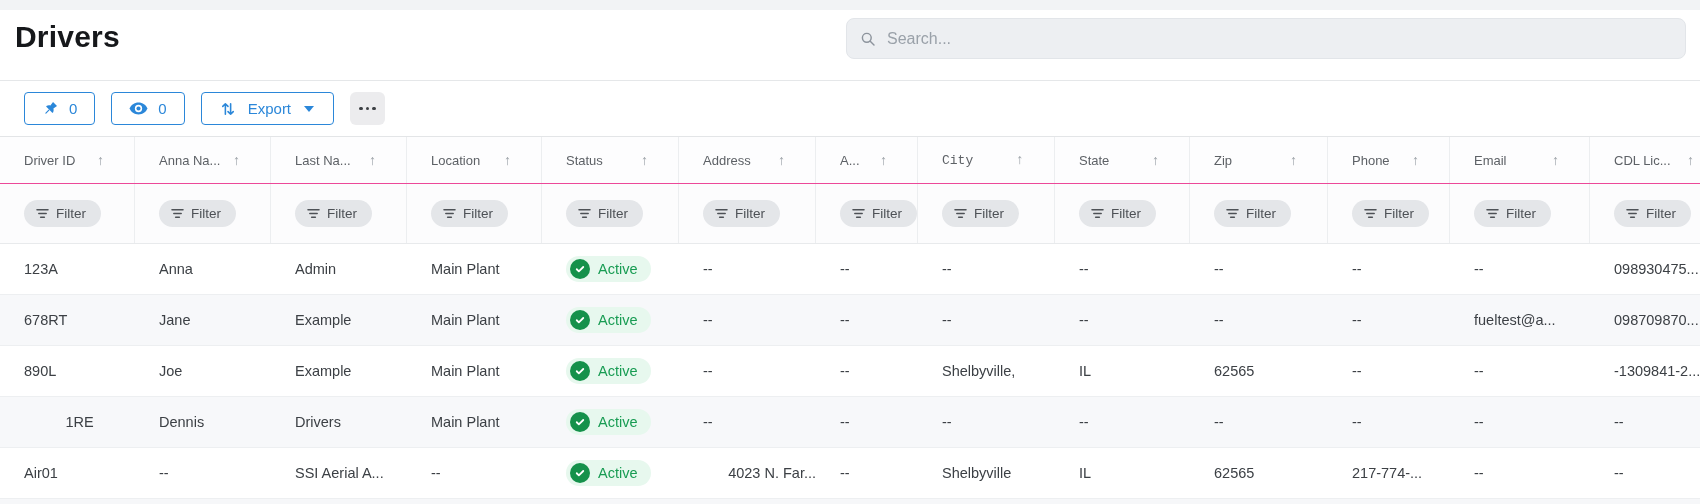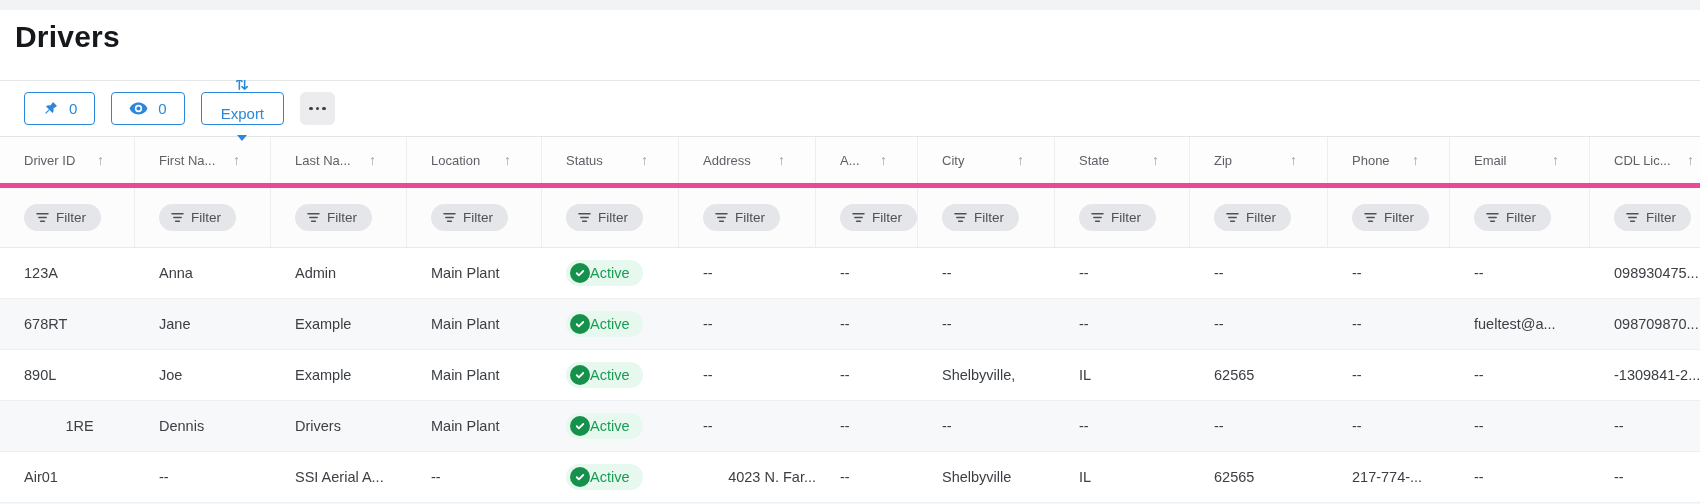--- a/index.html
+++ b/index.html
@@ -13,55 +13,64 @@
               background:#edeff2;border:1px solid #e2e5e9;border-radius:8px;display:flex;
               align-items:center;gap:9px;padding:0 13px;}
   .search-box input{flex:1;border:none;background:transparent;outline:none;font-size:16px;
               color:#3c4045;font-family:inherit;}
   .search-box input::placeholder{color:#9aa1a9;}
   .divider{border-top:1px solid #e5e7e9;}
   .toolbar{height:55px;display:flex;align-items:center;gap:16px;padding-left:24px;background:#fff;}
   .tb-btn{height:33px;box-sizing:border-box;display:inline-flex;align-items:center;justify-content:center;
           gap:10px;padding:0 17px;background:#fff;border:1px solid #2b87d9;border-radius:4px;
           color:#2b87d9;font-size:15px;font-family:inherit;cursor:pointer;}
-  .tb-btn.export{padding:0 19px;gap:13px;flex-direction:column;}
+  .tb-btn.export{padding:0 19px;gap:13px;}
   .more-btn{height:33px;width:35px;display:inline-flex;align-items:center;justify-content:center;
           background:#ececee;border:none;border-radius:6px;cursor:pointer;gap:3px;}
   .more-btn .dot{width:3.5px;height:3.5px;border-radius:50%;background:#3c3f43;}
   .table{border-top:1px solid #e3e5e7;}
-  .thead{display:flex;height:46px;background:#fdfdfe;border-bottom:5px solid #ec4899;}
+  .thead{display:flex;height:46px;background:#fdfdfe;border-bottom:1px solid #ec4899;}
   .th{flex:0 0 auto;display:flex;align-items:center;justify-content:space-between;box-sizing:border-box;
       padding:0 30px 0 24px;border-right:1px solid #eceef0;font-size:13px;color:#5d6166;cursor:pointer;
       white-space:nowrap;overflow:hidden;}
   .sort-arrow{color:#9aa0a6;font-size:14px;margin-left:6px;}
   .filters{display:flex;height:59px;background:#fcfcfd;border-bottom:1px solid #e8eaec;}
   .fcell{flex:0 0 auto;display:flex;align-items:center;box-sizing:border-box;padding-left:24px;
       border-right:1px solid #eceef0;height:100%;}
   .filter-pill{display:inline-flex;align-items:center;gap:7px;background:#e4e6e9;border:none;
       border-radius:15px;padding:6px 15px 6px 12px;font-size:13.5px;color:#4d5156;cursor:pointer;
       font-family:inherit;}
   .row{display:flex;height:50px;align-items:center;background:#fff;border-bottom:1px solid #edeff1;}
   .row.alt{background:#f7f8fa;}
   .cell{flex:0 0 auto;box-sizing:border-box;padding-left:24px;font-size:14.5px;color:#3c4045;
       white-space:nowrap;overflow:hidden;}
-  .badge{display:inline-flex;align-items:center;gap:0;background:#e7f8ee;border-radius:14px;
+  .badge{display:inline-flex;align-items:center;gap:8px;background:#e7f8ee;border-radius:14px;
       padding:3px 13px 3px 4px;color:#189c53;font-size:14.5px;}
   .badge-circle{width:20px;height:20px;border-radius:50%;background:#15914b;display:flex;
       align-items:center;justify-content:center;}
   .sliver{height:12px;background:#f6f7f9;}
   .icon{display:inline-flex;align-items:center;}
 </style>
 </head>
 <body>
 
 <div class="app">
   <div class="top-strip"></div>
 
   <div class="page-header">
     <h1 class="page-title">Drivers</h1>
+    <div class="search-box">
+      <span class="icon">
+        <svg width="16" height="16" viewBox="0 0 20 20" fill="none" stroke="#8d949d" stroke-width="1.8">
+          <circle cx="8.5" cy="8.5" r="5.5"></circle>
+          <line x1="12.8" y1="12.8" x2="17.5" y2="17.5" stroke-linecap="round"></line>
+        </svg>
+      </span>
+      <input type="text" placeholder="Search..." style="">
+    </div>
   </div>
 
   <div class="divider"></div>
 
   <div class="toolbar">
     <button class="tb-btn">
       <span class="icon">
         <svg width="17" height="17" viewBox="0 0 24 24" fill="#2b87d9">
           <g transform="rotate(45 12 12)">
             <path d="M8 3h8l-1 6.2c1.7.9 3 2.5 3.6 4.3.1.4-.2.9-.7.9H6.1c-.5 0-.8-.5-.7-.9C6 11.7 7.3 10.1 9 9.2L8 3z"></path>
@@ -105,21 +114,21 @@
     </button>
   </div>
 
   <div class="table">
     <div class="thead" id="thead">
         <div class="th" style="width: 135px;">
           <span>Driver ID</span>
           <span class="sort-arrow">↑</span>
         </div>
         <div class="th" style="width: 136px;">
-          <span>First Na...</span>
+          <span>Anna Na...</span>
           <span class="sort-arrow">↑</span>
         </div>
         <div class="th" style="width: 136px;">
           <span>Last Na...</span>
           <span class="sort-arrow">↑</span>
         </div>
         <div class="th" style="width: 135px;">
           <span>Location</span>
           <span class="sort-arrow">↑</span>
         </div>
@@ -128,21 +137,21 @@
           <span class="sort-arrow">↑</span>
         </div>
         <div class="th" style="width: 137px;">
           <span>Address</span>
           <span class="sort-arrow">↑</span>
         </div>
         <div class="th" style="width: 102px;">
           <span>A...</span>
           <span class="sort-arrow">↑</span>
         </div>
-        <div class="th" style="width: 137px;">
+        <div class="th" style="width: 137px; font-family: Liberation Mono, monospace;">
           <span>City</span>
           <span class="sort-arrow">↑</span>
         </div>
         <div class="th" style="width: 135px;">
           <span>State</span>
           <span class="sort-arrow">↑</span>
         </div>
         <div class="th" style="width: 138px;">
           <span>Zip</span>
           <span class="sort-arrow">↑</span>

